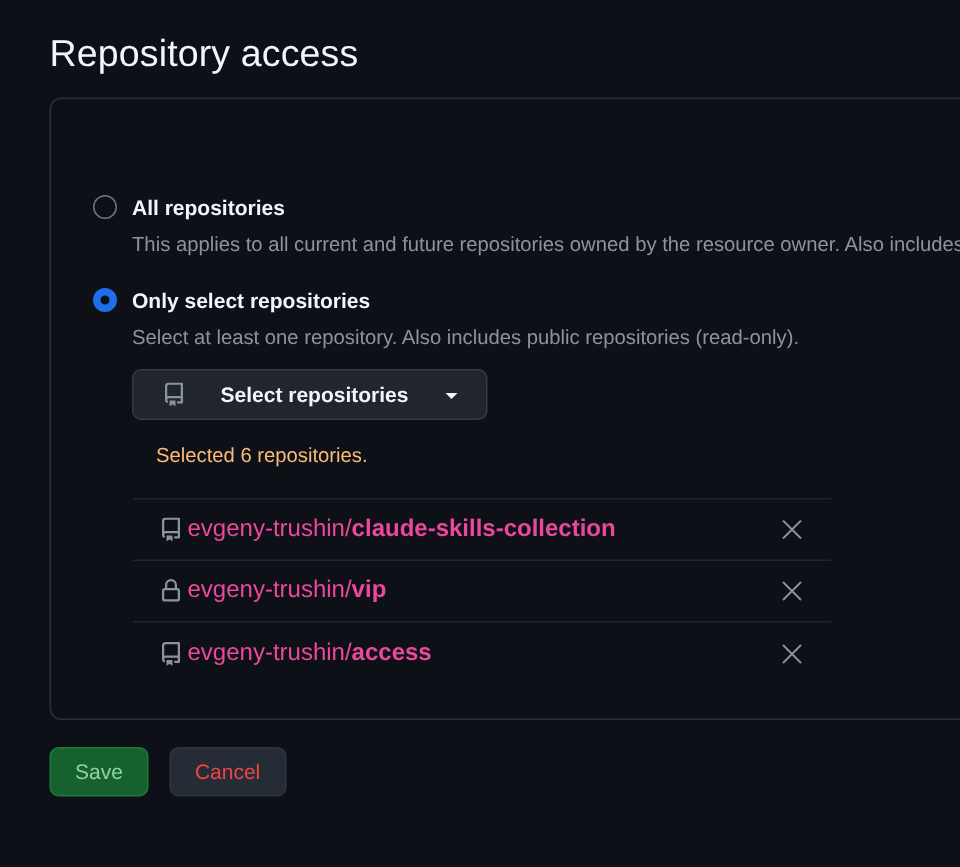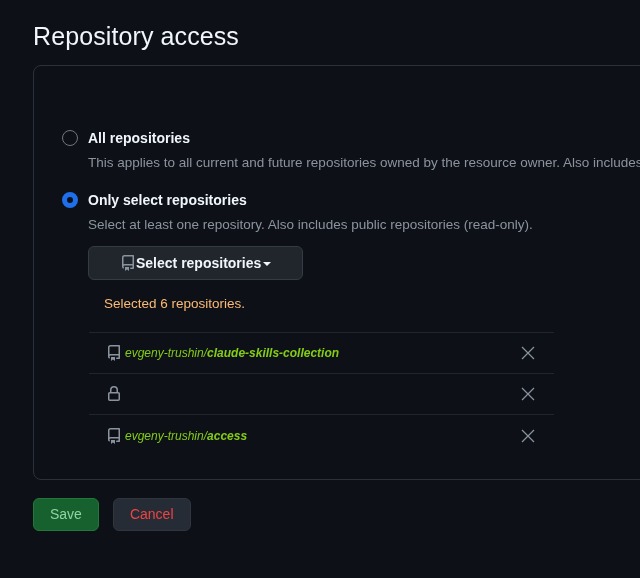--- a/index.html
+++ b/index.html
@@ -91,23 +91,23 @@
     white-space: nowrap;
   }
 
   
   .select-btn {
     position: absolute;
     left: 54px;
     top: 180px;
     display: inline-flex;
     align-items: center;
-    gap: 0;
+    gap: 23px;
     height: 34px;
-    padding: 0 31px;
+    padding: 0 19px;
     background: #21262d;
     border: 1px solid #343b44;
     border-radius: 6px;
     color: #f0f6fc;
     font-size: 14px;
     font-weight: 700;
     cursor: pointer;
     white-space: nowrap;
   }
   .select-btn .caret {
@@ -149,25 +149,24 @@
     border-bottom: 1px solid #21262d;
     padding-left: 17px;
     padding-right: 8px;
   }
   .repo-row .repo-icon {
     margin-right: 3px;
     display: inline-flex;
     align-items: center;
   }
   .repo-name {
-    font-size: 12px;
-    color: #84cc16;
+    font-size: 16px;
+    color: #ec4899;
     white-space: nowrap;
     line-height: 20px;
-    font-style: italic;
   }
   .repo-name .owner { font-weight: 400; }
   .repo-name .sep   { font-weight: 400; }
   .repo-name .name  { font-weight: 700; }
 
   .remove-btn {
     position: absolute;
     right: 16px;
     top: 50%;
     transform: translateY(-50%);
@@ -263,20 +262,21 @@
           </svg>
         </button>
       </div>
 
       <div class="repo-row">
         <span class="repo-icon">
           <svg width="16" height="16" viewBox="0 0 16 16" fill="#8b949e" aria-hidden="true">
             <path d="M4 4a4 4 0 0 1 8 0v2h.25c.966 0 1.75.784 1.75 1.75v5.5A1.75 1.75 0 0 1 12.25 15h-8.5A1.75 1.75 0 0 1 2 13.25v-5.5C2 6.784 2.784 6 3.75 6H4Zm8.25 3.5h-8.5a.25.25 0 0 0-.25.25v5.5c0 .138.112.25.25.25h8.5a.25.25 0 0 0 .25-.25v-5.5a.25.25 0 0 0-.25-.25ZM10.5 6V4a2.5 2.5 0 1 0-5 0v2Z"></path>
           </svg>
         </span>
+        <span class="repo-name"><span class="owner">evgeny-trushin</span><span class="sep">/</span><span class="name">vip</span></span>
         <button class="remove-btn">
           <svg width="14" height="14" viewBox="0 0 14 14" aria-hidden="true">
             <path d="M1 1 L13 13 M13 1 L1 13" stroke="#8b949e" stroke-width="1.2" fill="none"></path>
           </svg>
         </button>
       </div>
 
       <div class="repo-row" style="border-bottom:none;">
         <span class="repo-icon">
           <svg width="16" height="16" viewBox="0 0 16 16" fill="#8b949e" aria-hidden="true">

